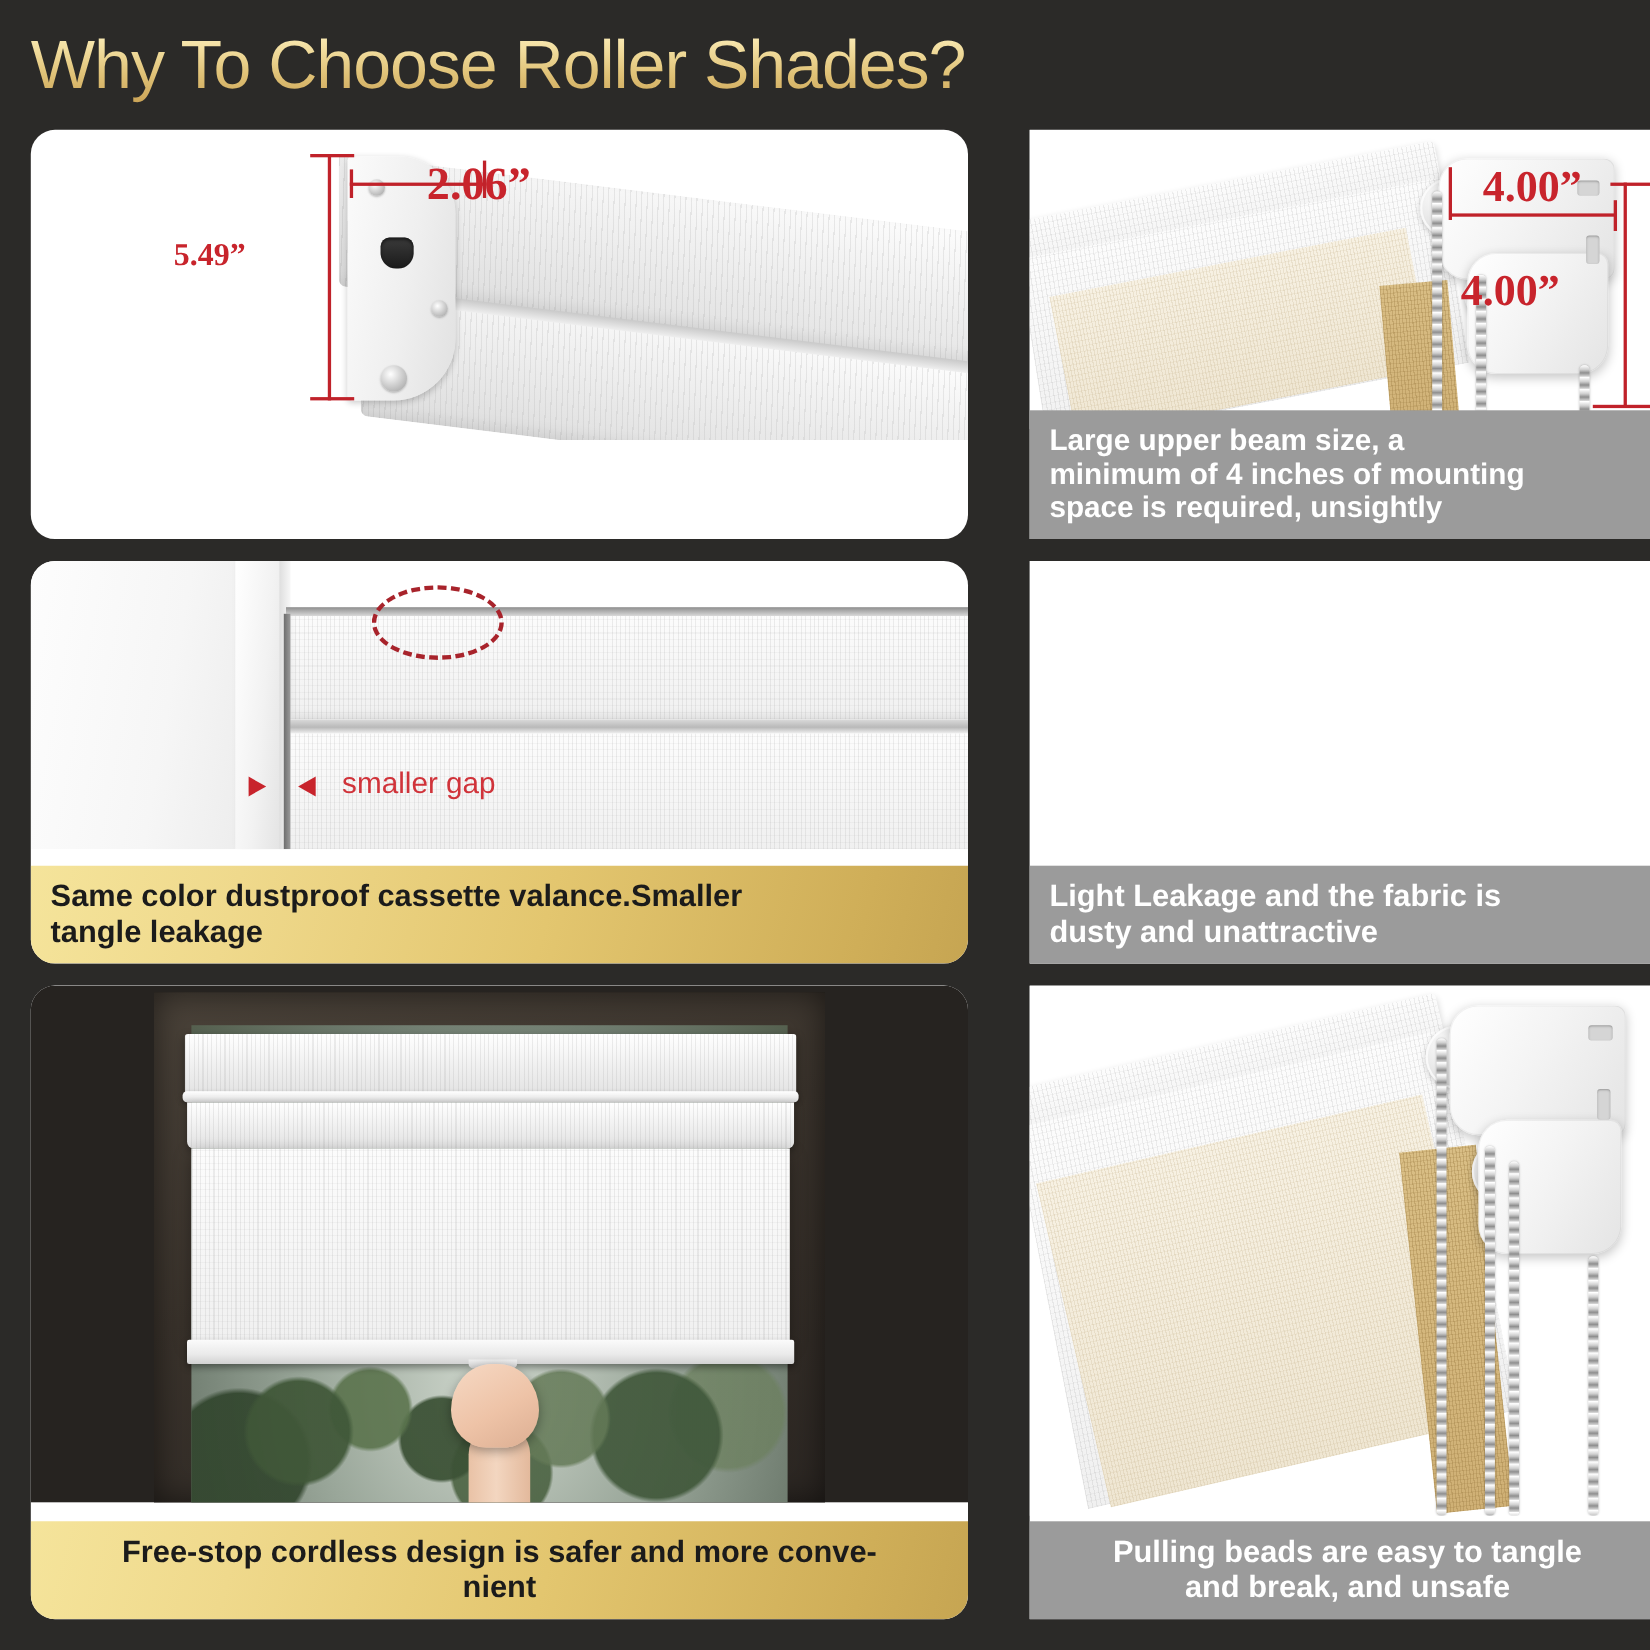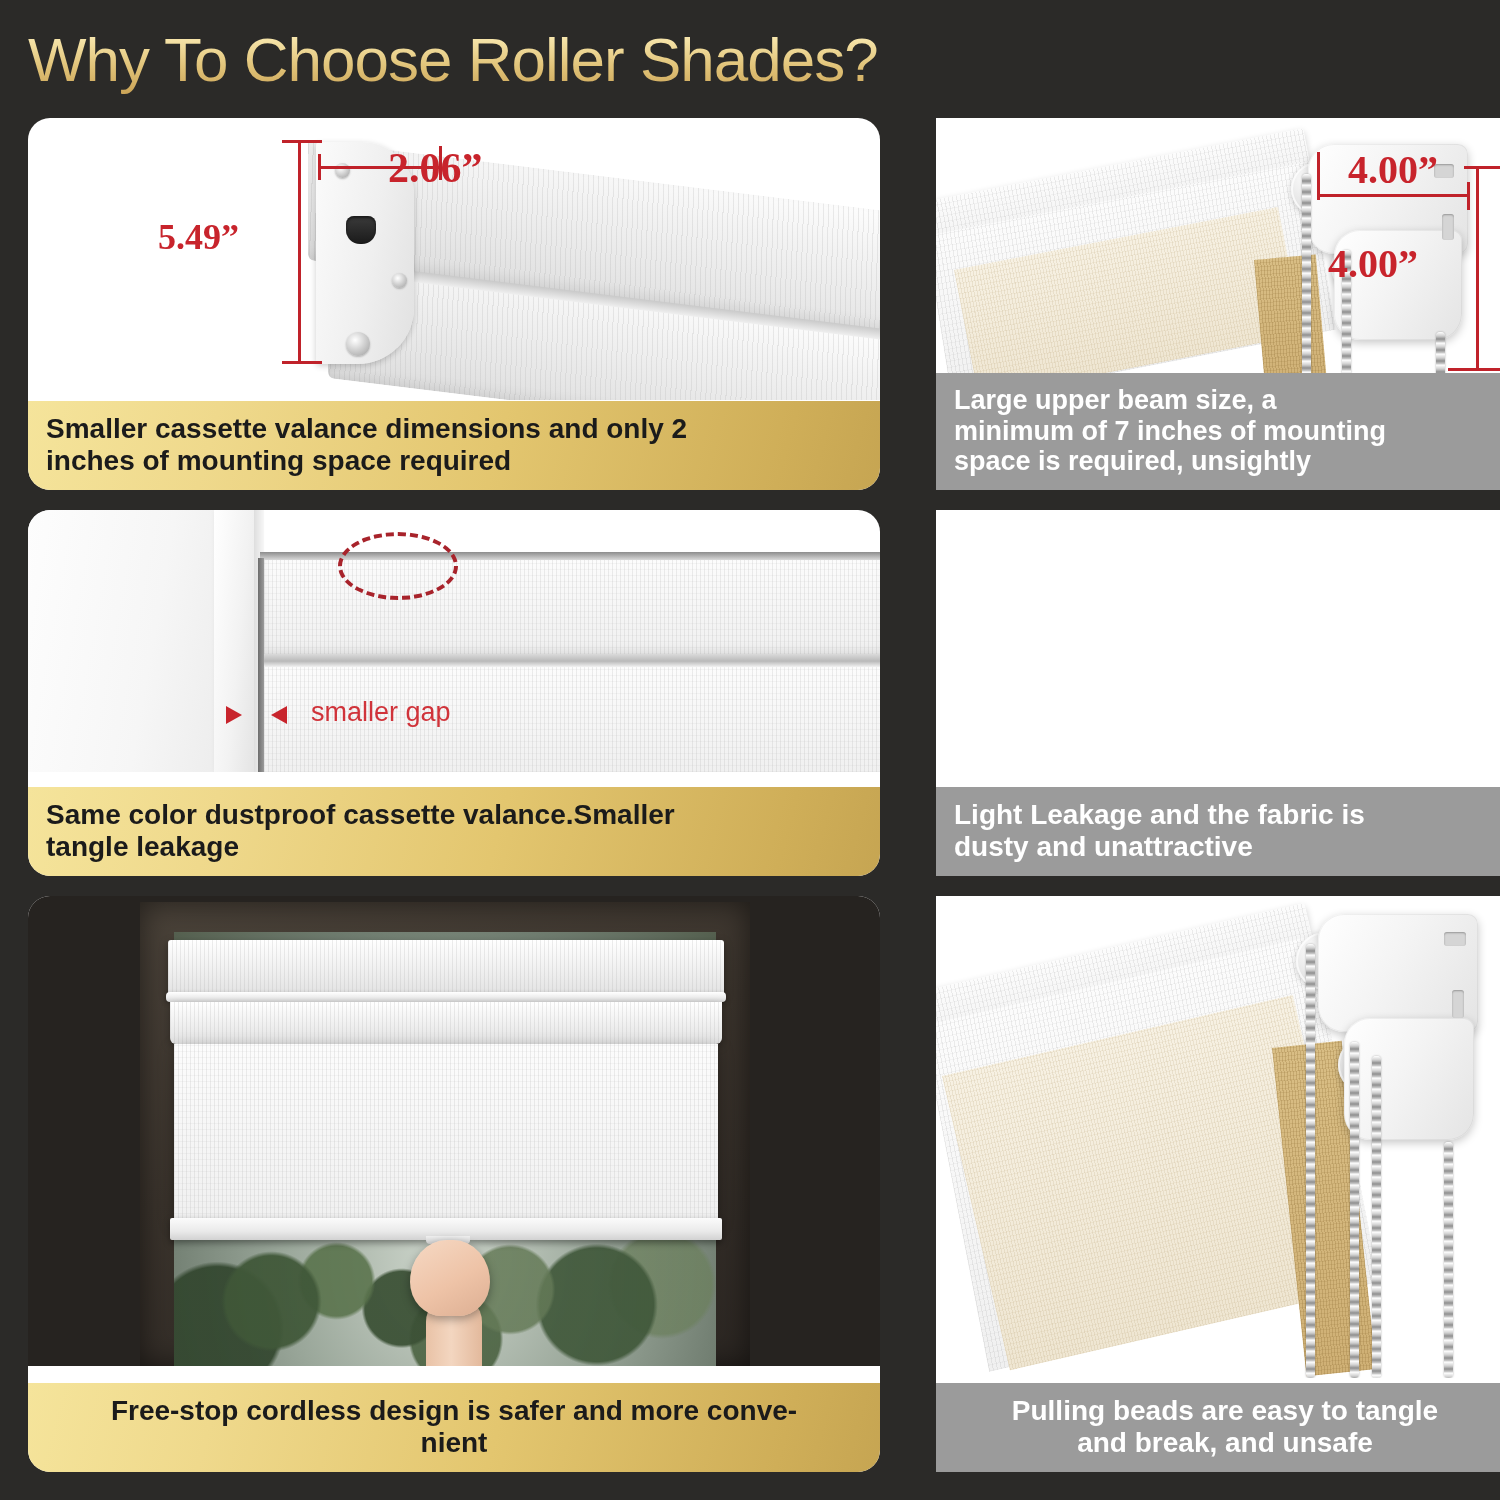--- a/index.html
+++ b/index.html
@@ -291,32 +291,28 @@
 
       <div class="cass-cap" style="left:288px; top:24px; width:98px; height:222px; border-radius:4px 52px 56px 4px;"></div>
       <div class="slot" style="left:318px; top:98px; width:30px; height:28px; border-radius:8px 8px 14px 14px;"></div>
       <div class="screw" style="left:307px; top:45px; width:15px; height:15px;"></div>
       <div class="screw" style="left:364px; top:155px; width:15px; height:15px;"></div>
       <div class="screw" style="left:318px; top:214px; width:24px; height:24px;"></div>
 
       <div class="rline v" style="left:270px; top:22px; height:224px;"></div>
       <div class="tickh" style="left:254px; top:22px; width:40px;"></div>
       <div class="tickh" style="left:254px; top:243px; width:40px;"></div>
-      <div class="dim-txt" style="left:130px; top:98px; font-size:36px;">5.49”</div>
+      <div class="dim-txt" style="left:130px; top:98px; font-size:29px;">5.49”</div>
 
       <div class="rline h" style="left:290px; top:48px; width:124px;"></div>
       <div class="tick" style="left:290px; top:36px; height:26px;"></div>
       <div class="tick" style="left:411px; top:28px; height:34px;"></div>
       <div class="dim-txt" style="left:360px; top:26px; font-size:42px;">2.06”</div>
     </div>
 
-    <div class="caption good c-r1">
-      <span class="cap-line">Smaller cassette valance dimensions and only 2</span>
-      <span class="cap-line">inches of mounting space required</span>
-    </div>
   </div>
 
   <div class="panel right r1">
     <div class="stage" style="height:272px; background:#fff;">
 
       <div class="fab-white" style="position:absolute;left:-10px;top:84px;width:390px;height:60px;transform:rotate(-11deg);transform-origin:left center;box-shadow:0 3px 7px rgba(0,0,0,.18);border-radius:4px;"></div>
 
       <div class="fab-white" style="position:absolute;left:-10px;top:118px;width:390px;height:170px;transform:rotate(-11deg) skewX(-2deg);transform-origin:left top;"></div>
 
       <div class="fab-cream" style="position:absolute;left:18px;top:152px;width:330px;height:130px;transform:rotate(-11deg);transform-origin:left top;"></div>
@@ -341,21 +337,21 @@
       <div class="dim-txt" style="left:412px; top:28px; font-size:40px;">4.00”</div>
 
       <div class="rline v" style="left:540px; top:48px; height:204px;"></div>
       <div class="tickh" style="left:528px; top:48px; width:40px;"></div>
       <div class="tickh" style="left:512px; top:250px; width:56px;"></div>
       <div class="dim-txt" style="left:392px; top:122px; font-size:40px;">4.00”</div>
     </div>
 
     <div class="caption bad c-r1">
       <span class="cap-line">Large upper beam size, a</span>
-      <span class="cap-line">minimum of 7 inches of mounting</span>
+      <span class="cap-line">minimum of 4 inches of mounting</span>
       <span class="cap-line">space is required, unsightly</span>
     </div>
   </div>
 
   <div class="panel left r2">
     <div class="stage" style="height:262px">
       <div class="recess-wall" style="left:0; top:0; width:200px; height:262px;"></div>
       <div class="recess-jamb" style="left:186px; top:0; width:44px; height:262px;"></div>
       <div style="position:absolute;left:226px;top:0;width:10px;height:262px;background:linear-gradient(90deg,#dedede,#f7f7f7);"></div>
 

